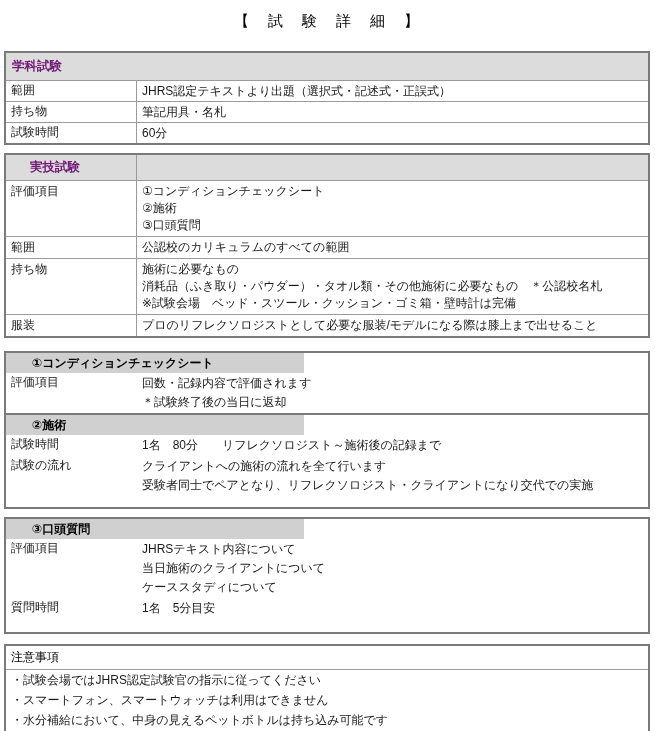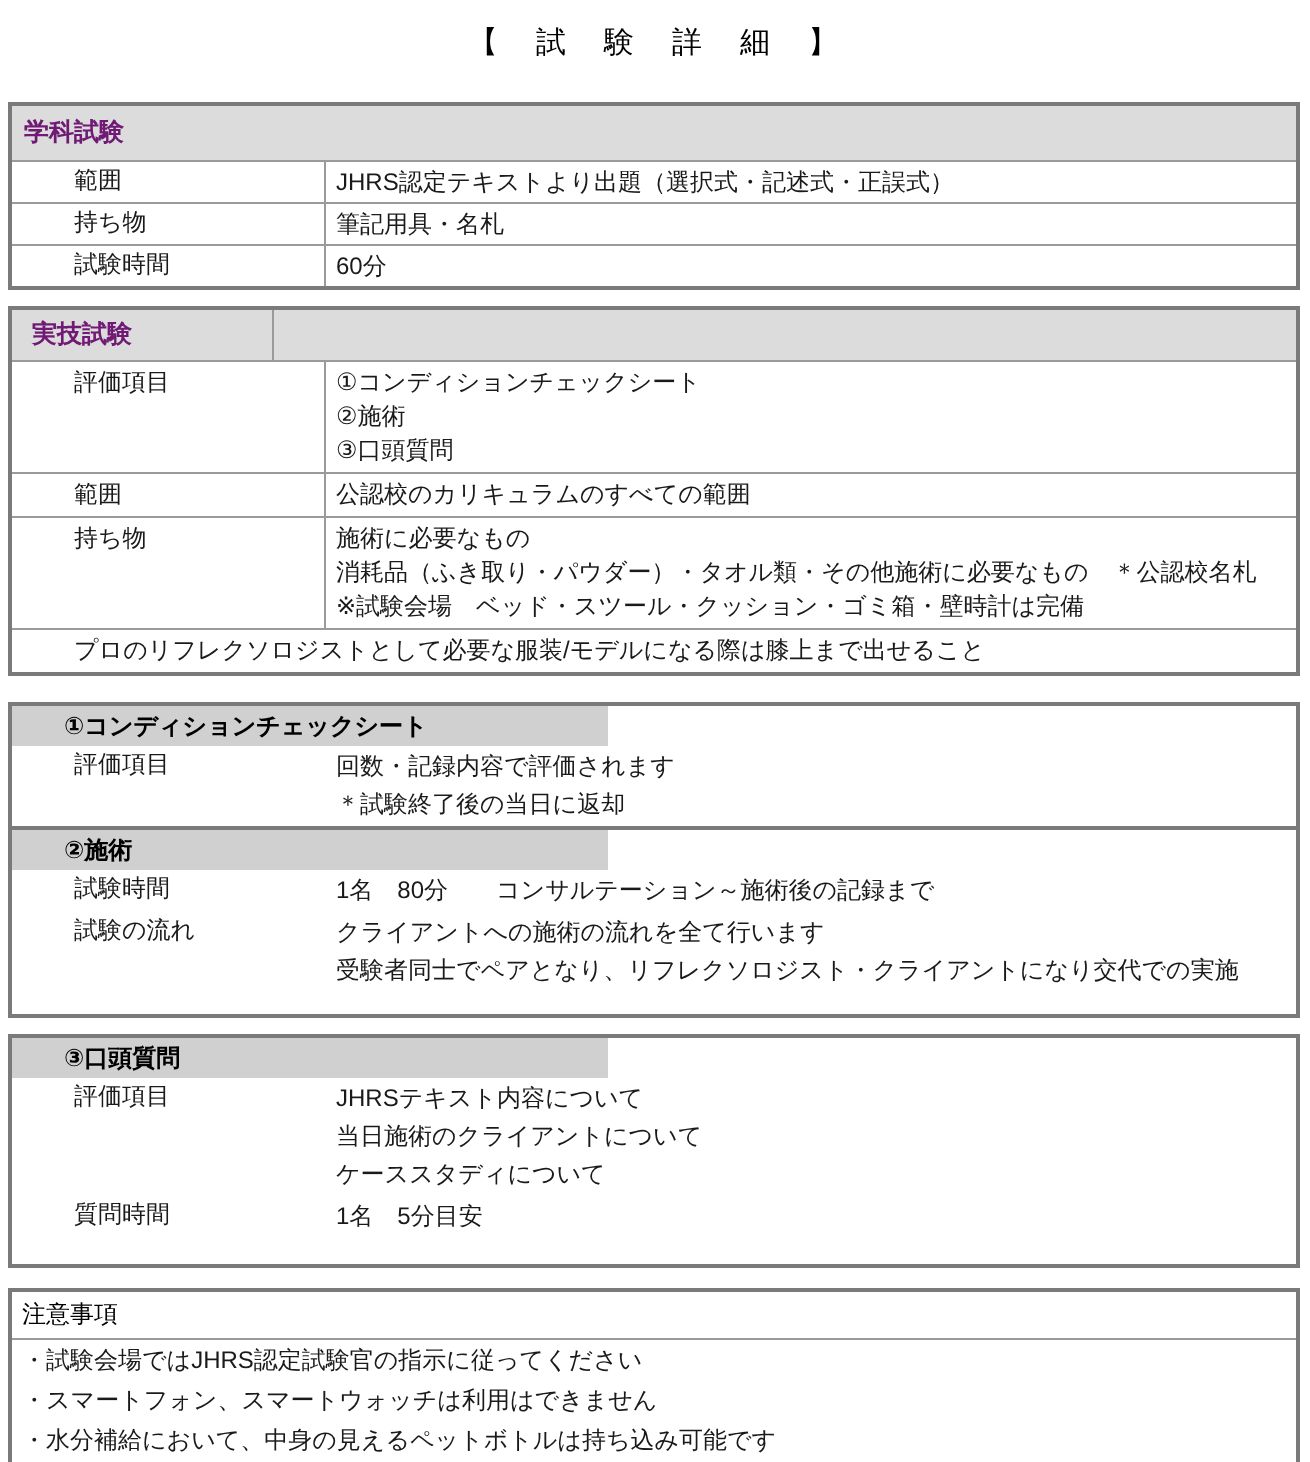--- a/index.html
+++ b/index.html
@@ -18,23 +18,23 @@
   .box{
     margin-left:4px;width:646px;box-sizing:border-box;
     border:2px solid var(--border);background:#fff;
   }
   
   .thead{
     background:var(--headbg);font-weight:bold;font-size:12.5px;color:#701a75;
   }
   .thead.single{padding:5px 6px;}
   .thead.split{display:flex;padding:0;}
-  .thead.split .hl{width:131px;box-sizing:border-box;border-right:1px solid var(--inner);padding:4px 10px;}
+  .thead.split .hl{width:131px;box-sizing:border-box;border-right:1px solid var(--inner);padding:4px 24px;}
   .thead.split .hr{flex:1;}
-  .trow{display:flex;border-top:1px solid var(--inner);padding-left:26px;}
+  .trow{display:flex;border-top:1px solid var(--inner);}
   .cell{padding:1px 5px;box-sizing:border-box;}
   .cell.label{width:131px;flex:0 0 131px;}
   .cell.content{flex:1;}
   .table .cell.label{border-right:1px solid var(--inner);}
   .table .line{line-height:18px;}
   #table2 .line{line-height:17px;}
   #table2 .cell{padding:2px 5px;}
   #table1{margin-top:20px;}
   #table2{margin-top:8px;}
   
@@ -107,20 +107,21 @@
         </div>
         <div class="trow">
           <div class="cell label">持ち物</div>
           <div class="cell content">
             <div class="line">施術に必要なもの</div>
             <div class="line">消耗品（ふき取り・パウダー）・タオル類・その他施術に必要なもの　＊公認校名札</div>
             <div class="line">※試験会場　ベッド・スツール・クッション・ゴミ箱・壁時計は完備</div>
           </div>
         </div>
         <div class="trow">
+          <div class="cell label">服装</div>
           <div class="cell content">
             <div class="line">プロのリフレクソロジストとして必要な服装/モデルになる際は膝上まで出せること</div>
           </div>
         </div>
       </div>
   </div>
 
   <div class="sec" id="sec1">
     <div class="sec-head">①コンディションチェックシート</div>
     <div>
@@ -133,21 +134,21 @@
         </div>
       </div>
   </div>
 
   <div class="sec" id="sec2">
     <div class="sec-head">②施術</div>
     <div>
         <div class="trow">
           <div class="cell label">試験時間</div>
           <div class="cell content">
-            <div class="line">1名　80分　　コンサルテーション～施術後の記録まで</div>
+            <div class="line">1名　80分　　リフレクソロジスト～施術後の記録まで</div>
           </div>
         </div>
         <div class="trow">
           <div class="cell label">試験の流れ</div>
           <div class="cell content">
             <div class="line">クライアントへの施術の流れを全て行います</div>
             <div class="line">受験者同士でペアとなり、リフレクソロジスト・クライアントになり交代での実施</div>
           </div>
         </div>
       </div>

